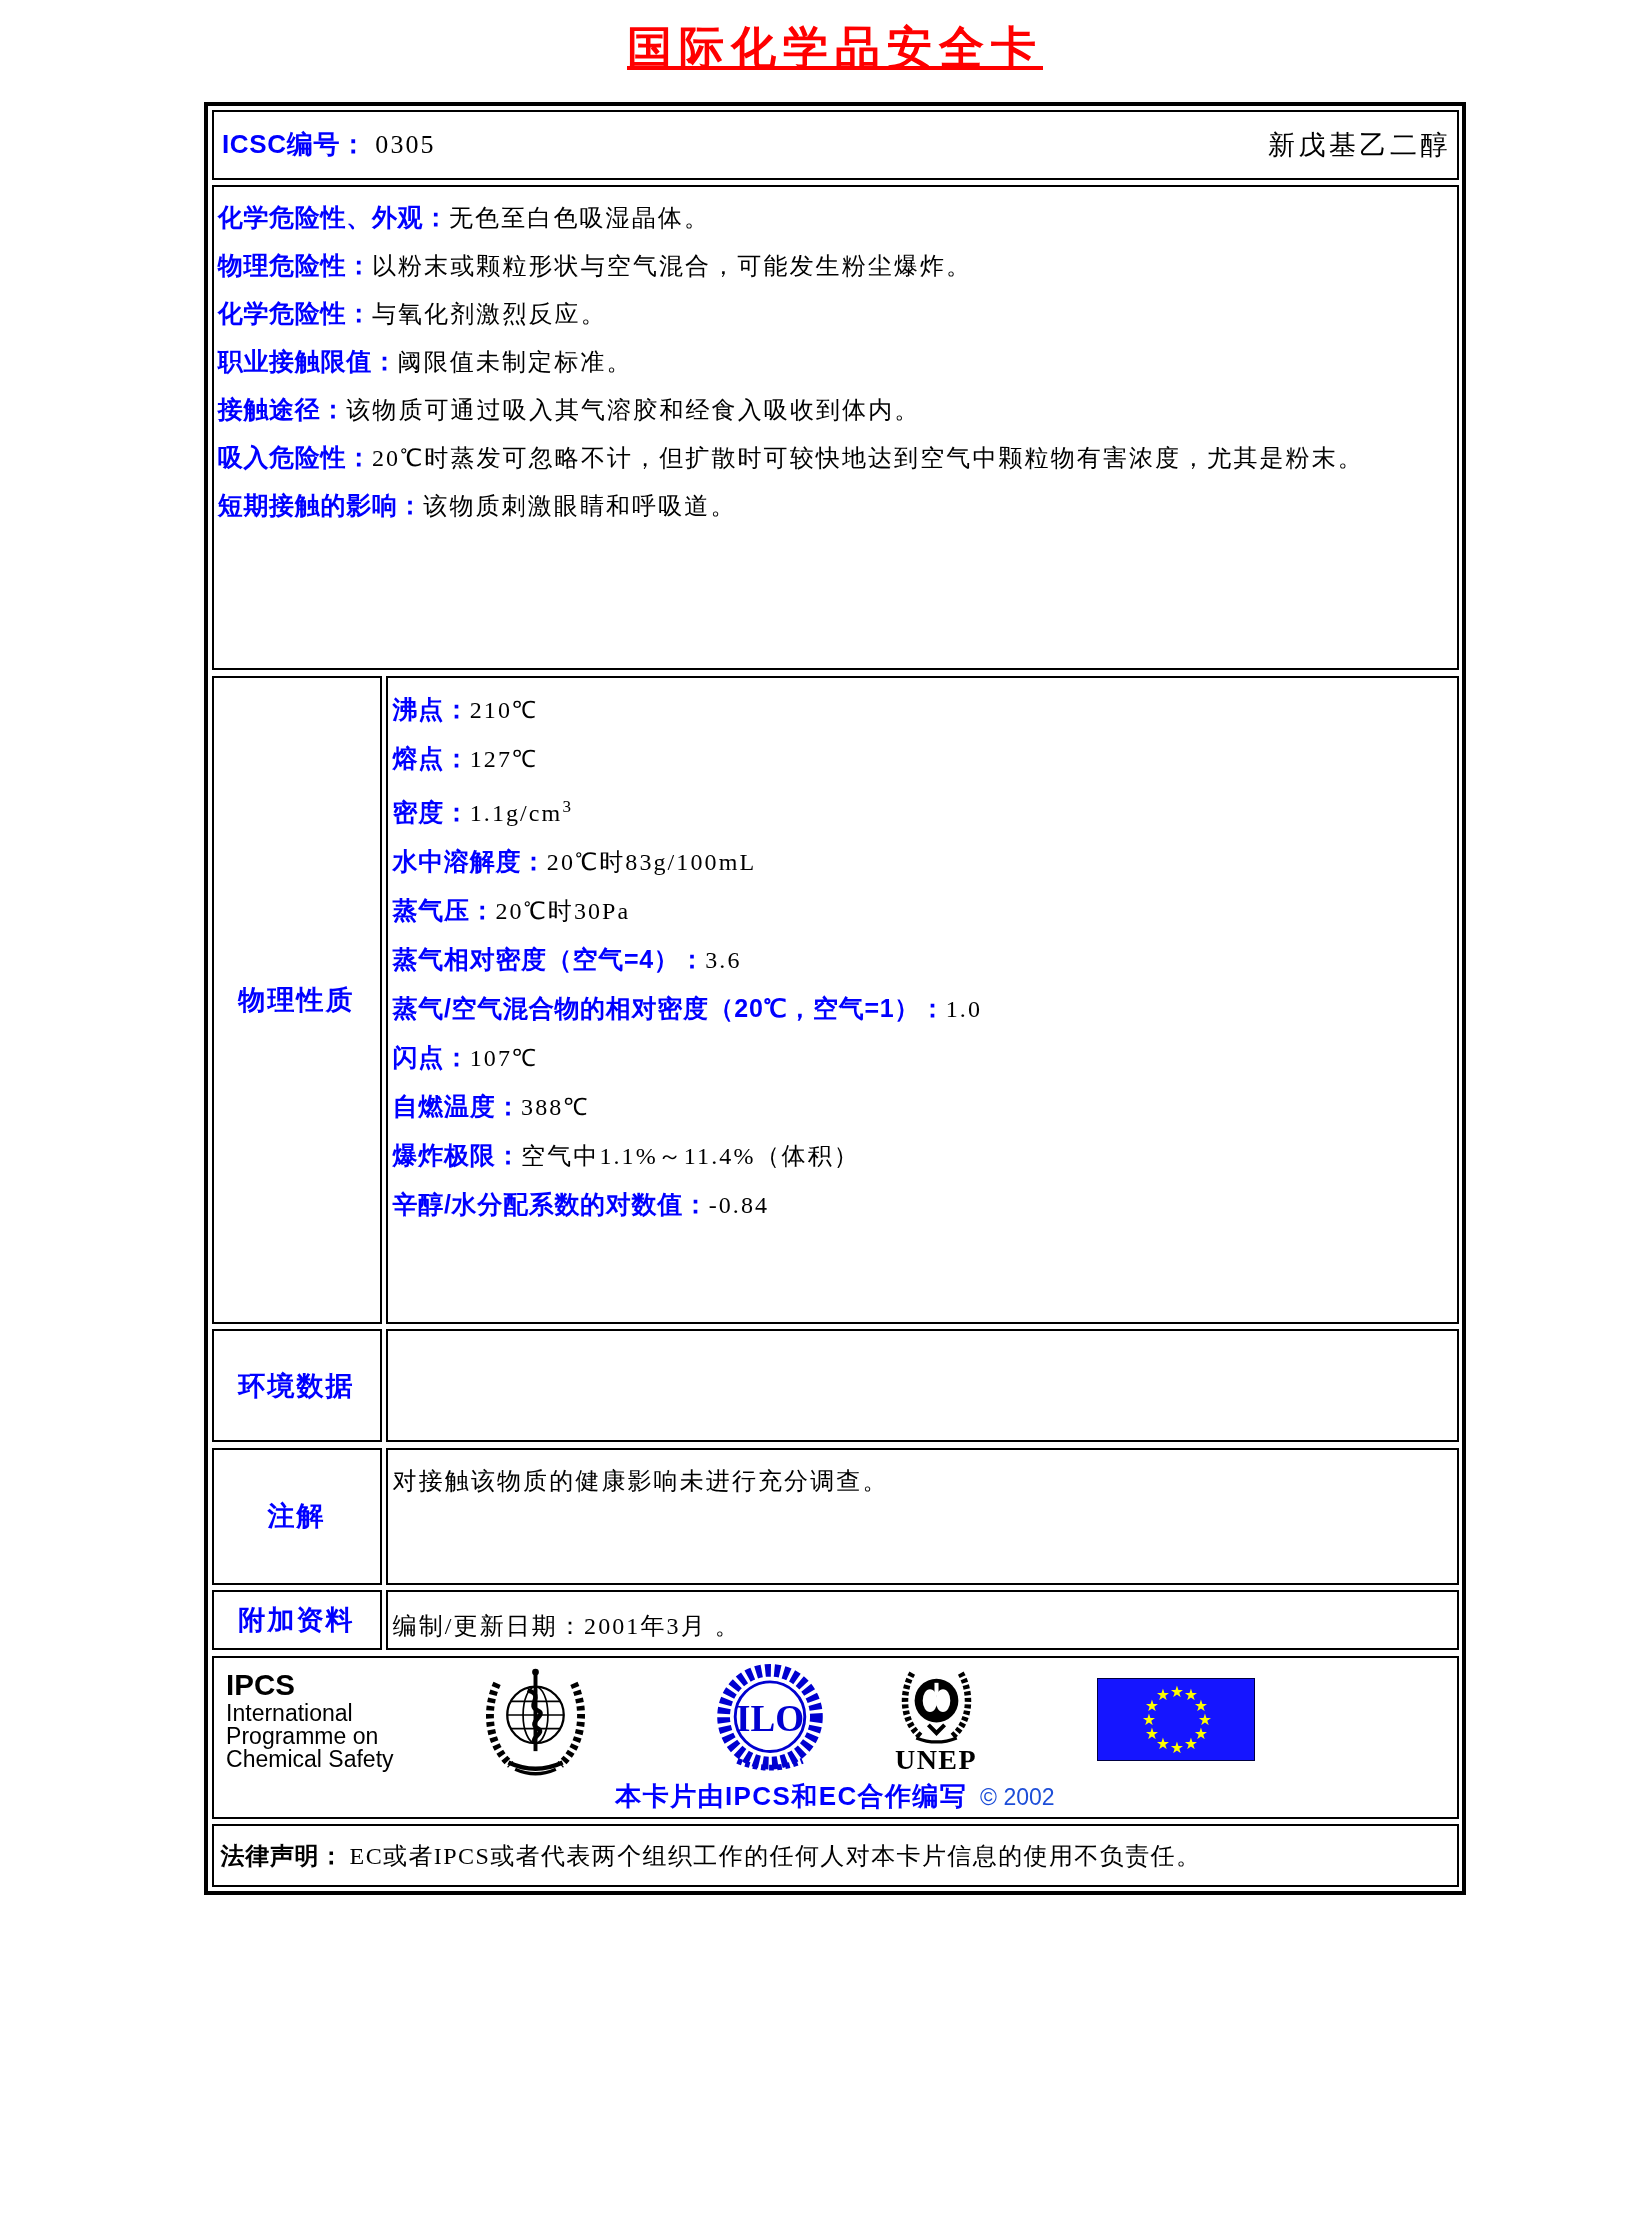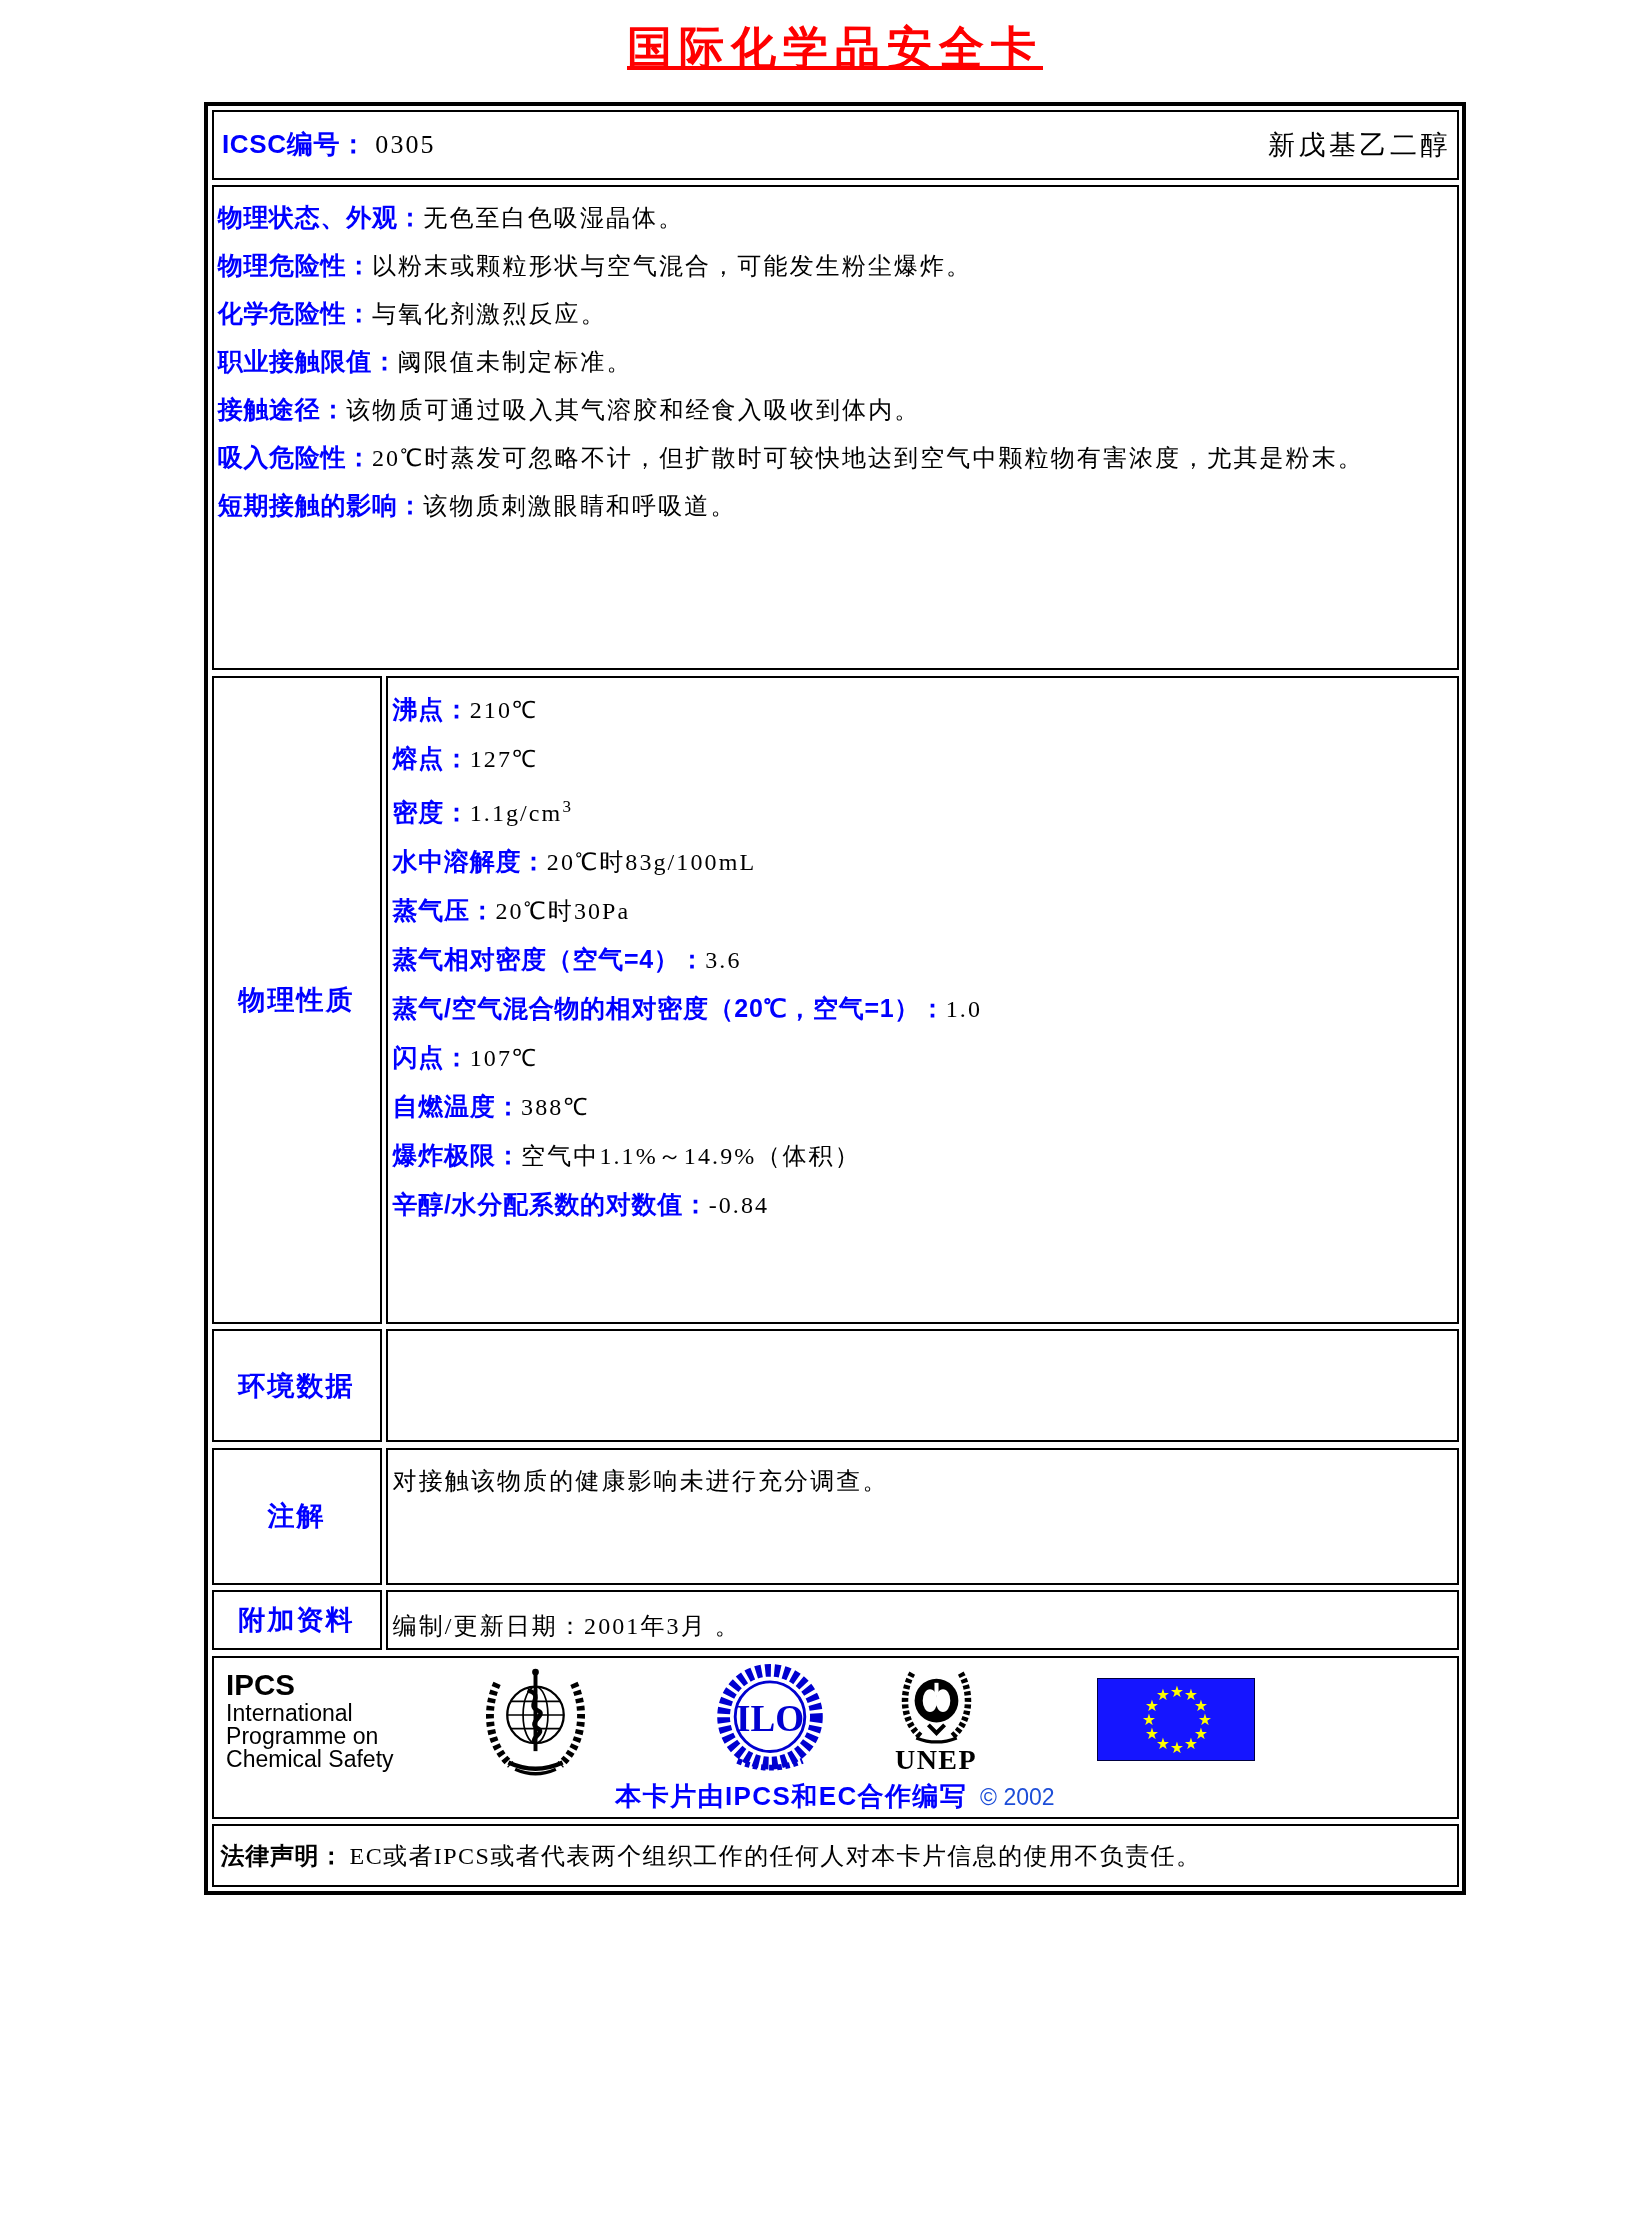--- a/index.html
+++ b/index.html
@@ -93,21 +93,21 @@
       <div class="header-left">
         <span class="icsc-label">ICSC编号：</span>
         <span class="icsc-number">0305</span>
       </div>
       <span class="chem-name">新戊基乙二醇</span>
     </div>
   </div>
 
   <div class="row">
     <div class="cell content-cell imp-cell">
-      <div class="line imp-line"><span class="lbl">物理状态、外观：</span><span class="val">无色至白色吸湿晶体。</span></div>
+      <div class="line imp-line"><span class="lbl">化学危险性、外观：</span><span class="val">无色至白色吸湿晶体。</span></div>
       <div class="line imp-line"><span class="lbl">物理危险性：</span><span class="val">以粉末或颗粒形状与空气混合，可能发生粉尘爆炸。</span></div>
       <div class="line imp-line"><span class="lbl">化学危险性：</span><span class="val">与氧化剂激烈反应。</span></div>
       <div class="line imp-line"><span class="lbl">职业接触限值：</span><span class="val">阈限值未制定标准。</span></div>
       <div class="line imp-line"><span class="lbl">接触途径：</span><span class="val">该物质可通过吸入其气溶胶和经食入吸收到体内。</span></div>
       <div class="line imp-line"><span class="lbl">吸入危险性：</span><span class="val">20℃时蒸发可忽略不计，但扩散时可较快地达到空气中颗粒物有害浓度，尤其是粉末。</span></div>
       <div class="line imp-line"><span class="lbl">短期接触的影响：</span><span class="val">该物质刺激眼睛和呼吸道。</span></div>
     </div>
   </div>
 
   <div class="row">
@@ -117,21 +117,21 @@
     <div class="cell content-cell phys-cell">
       <div class="line phys-line"><span class="lbl">沸点：</span><span class="val">210℃</span></div>
       <div class="line phys-line"><span class="lbl">熔点：</span><span class="val">127℃</span></div>
       <div class="line phys-line"><span class="lbl">密度：</span><span class="val">1.1g/cm</span><sup class="val-sup">3</sup></div>
       <div class="line phys-line"><span class="lbl">水中溶解度：</span><span class="val">20℃时83g/100mL</span></div>
       <div class="line phys-line"><span class="lbl">蒸气压：</span><span class="val">20℃时30Pa</span></div>
       <div class="line phys-line"><span class="lbl">蒸气相对密度（空气=4）：</span><span class="val">3.6</span></div>
       <div class="line phys-line"><span class="lbl">蒸气/空气混合物的相对密度（20℃，空气=1）：</span><span class="val">1.0</span></div>
       <div class="line phys-line"><span class="lbl">闪点：</span><span class="val">107℃</span></div>
       <div class="line phys-line"><span class="lbl">自燃温度：</span><span class="val">388℃</span></div>
-      <div class="line phys-line"><span class="lbl">爆炸极限：</span><span class="val">空气中1.1%～14.9%（体积）</span></div>
+      <div class="line phys-line"><span class="lbl">爆炸极限：</span><span class="val">空气中1.1%～11.4%（体积）</span></div>
       <div class="line phys-line"><span class="lbl">辛醇/水分配系数的对数值：</span><span class="val">-0.84</span></div>
     </div>
   </div>
 
   <div class="row">
     <div class="cell label-cell">
       <span class="section-label">环境数据</span>
     </div>
     <div class="cell content-cell env-cell">
       <div class="line"><span class="val"></span></div>

